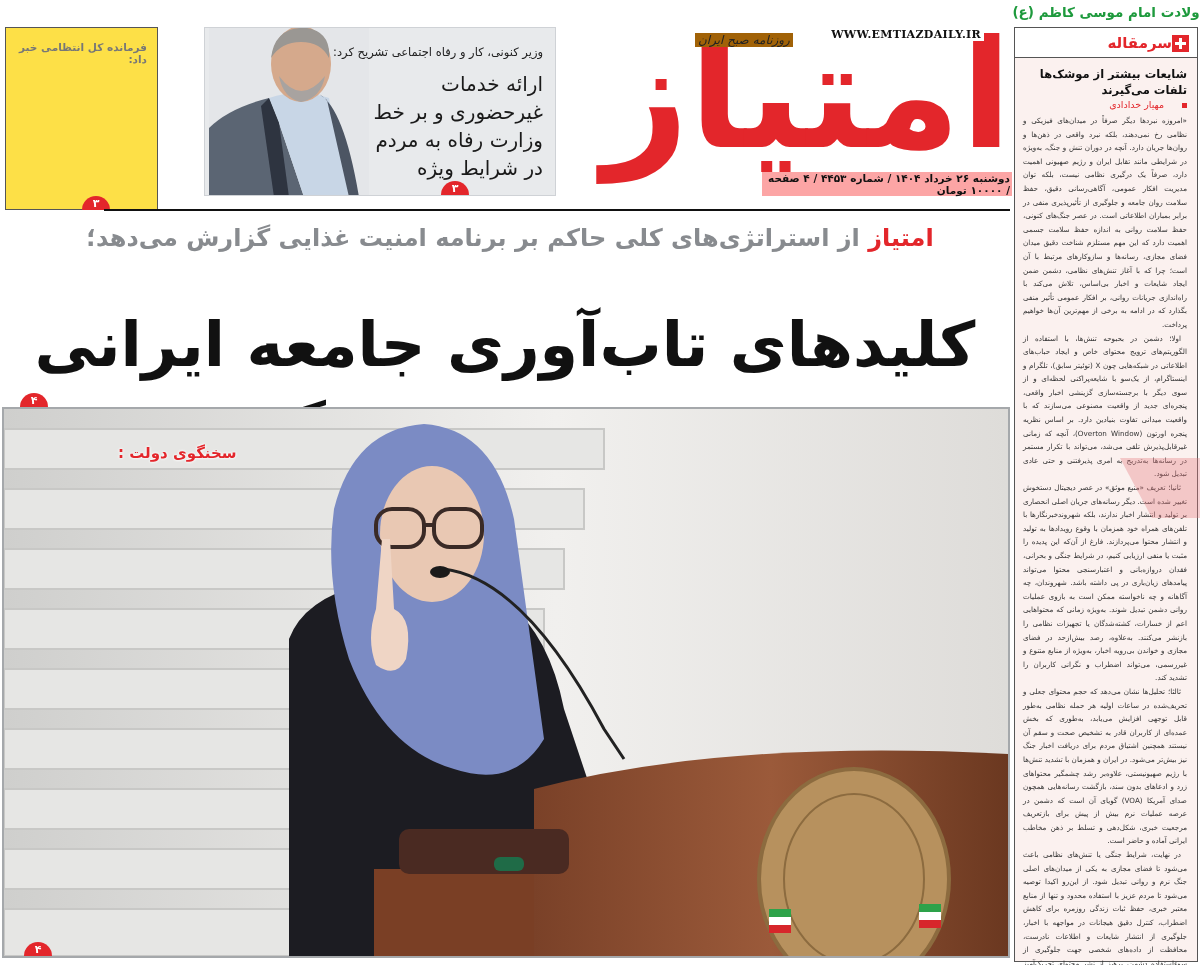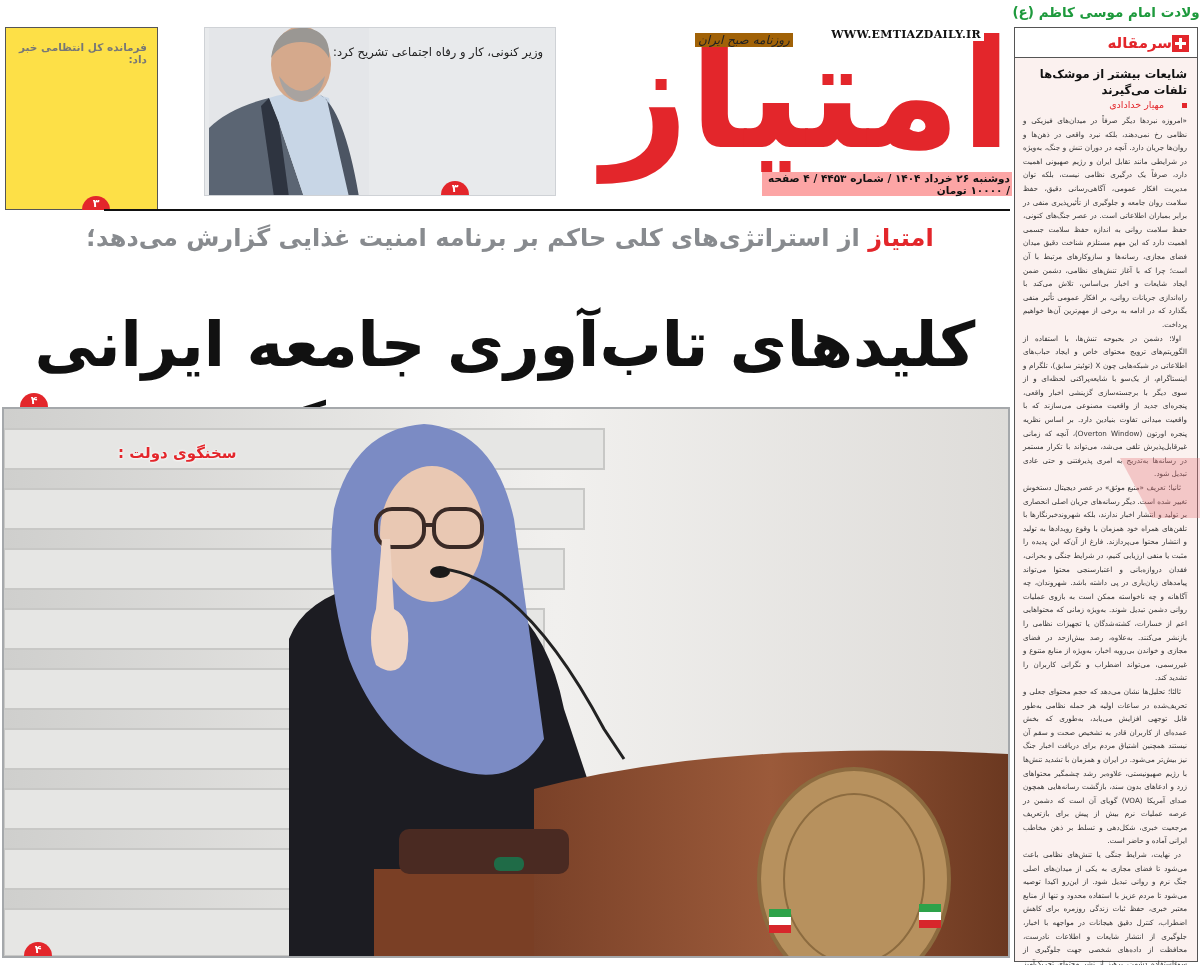--- a/index.html
+++ b/index.html
@@ -79,20 +79,21 @@
       <path d="M0 169 L0 100 Q20 80 60 70 L70 95 L95 169 Z" fill="#5b6573"></path>
       <path d="M60 70 Q90 60 120 70 L140 169 L95 169 L70 95 Z" fill="#c8d6e6"></path>
       <path d="M110 66 Q135 80 150 169 L140 169 L118 72 Z" fill="#4c5563"></path>
       <path d="M60 70 L70 95 L80 169 L65 169 L52 78 Z" fill="#2e3440"></path>
       <ellipse cx="92" cy="36" rx="30" ry="38" fill="#d5a98c"></ellipse>
       <path d="M62 30 Q66 -2 98 0 Q122 4 120 30 Q112 14 92 14 Q72 14 62 30 Z" fill="#9a9793"></path>
       <path d="M70 48 Q92 78 116 48 Q112 70 92 74 Q74 70 70 48 Z" fill="#a8a3a0"></path>
     </svg>
   </div>
   <div class="minister-kicker rtl">وزیر کنونی، کار و رفاه اجتماعی تشریح کرد:</div>
+  <div class="minister-headline rtl">ارائه خدمات غیرحضوری و بر خط وزارت رفاه به مردم در شرایط ویژه</div>
   <div class="page-badge abs" style="left:236px; bottom:0;">۳</div>
 </div>
 
 <div class="abs masthead">
   <div class="logo-text rtl">امتیاز</div>
   <div class="website">WWW.EMTIAZDAILY.IR</div>
   <div class="tagline rtl">روزنامه صبح ایران</div>
   <div class="issue-line rtl">دوشنبه ۲۶ خرداد ۱۴۰۴ / شماره ۴۴۵۳ / ۴ صفحه / ۱۰۰۰۰ تومان</div>
 </div>
 

